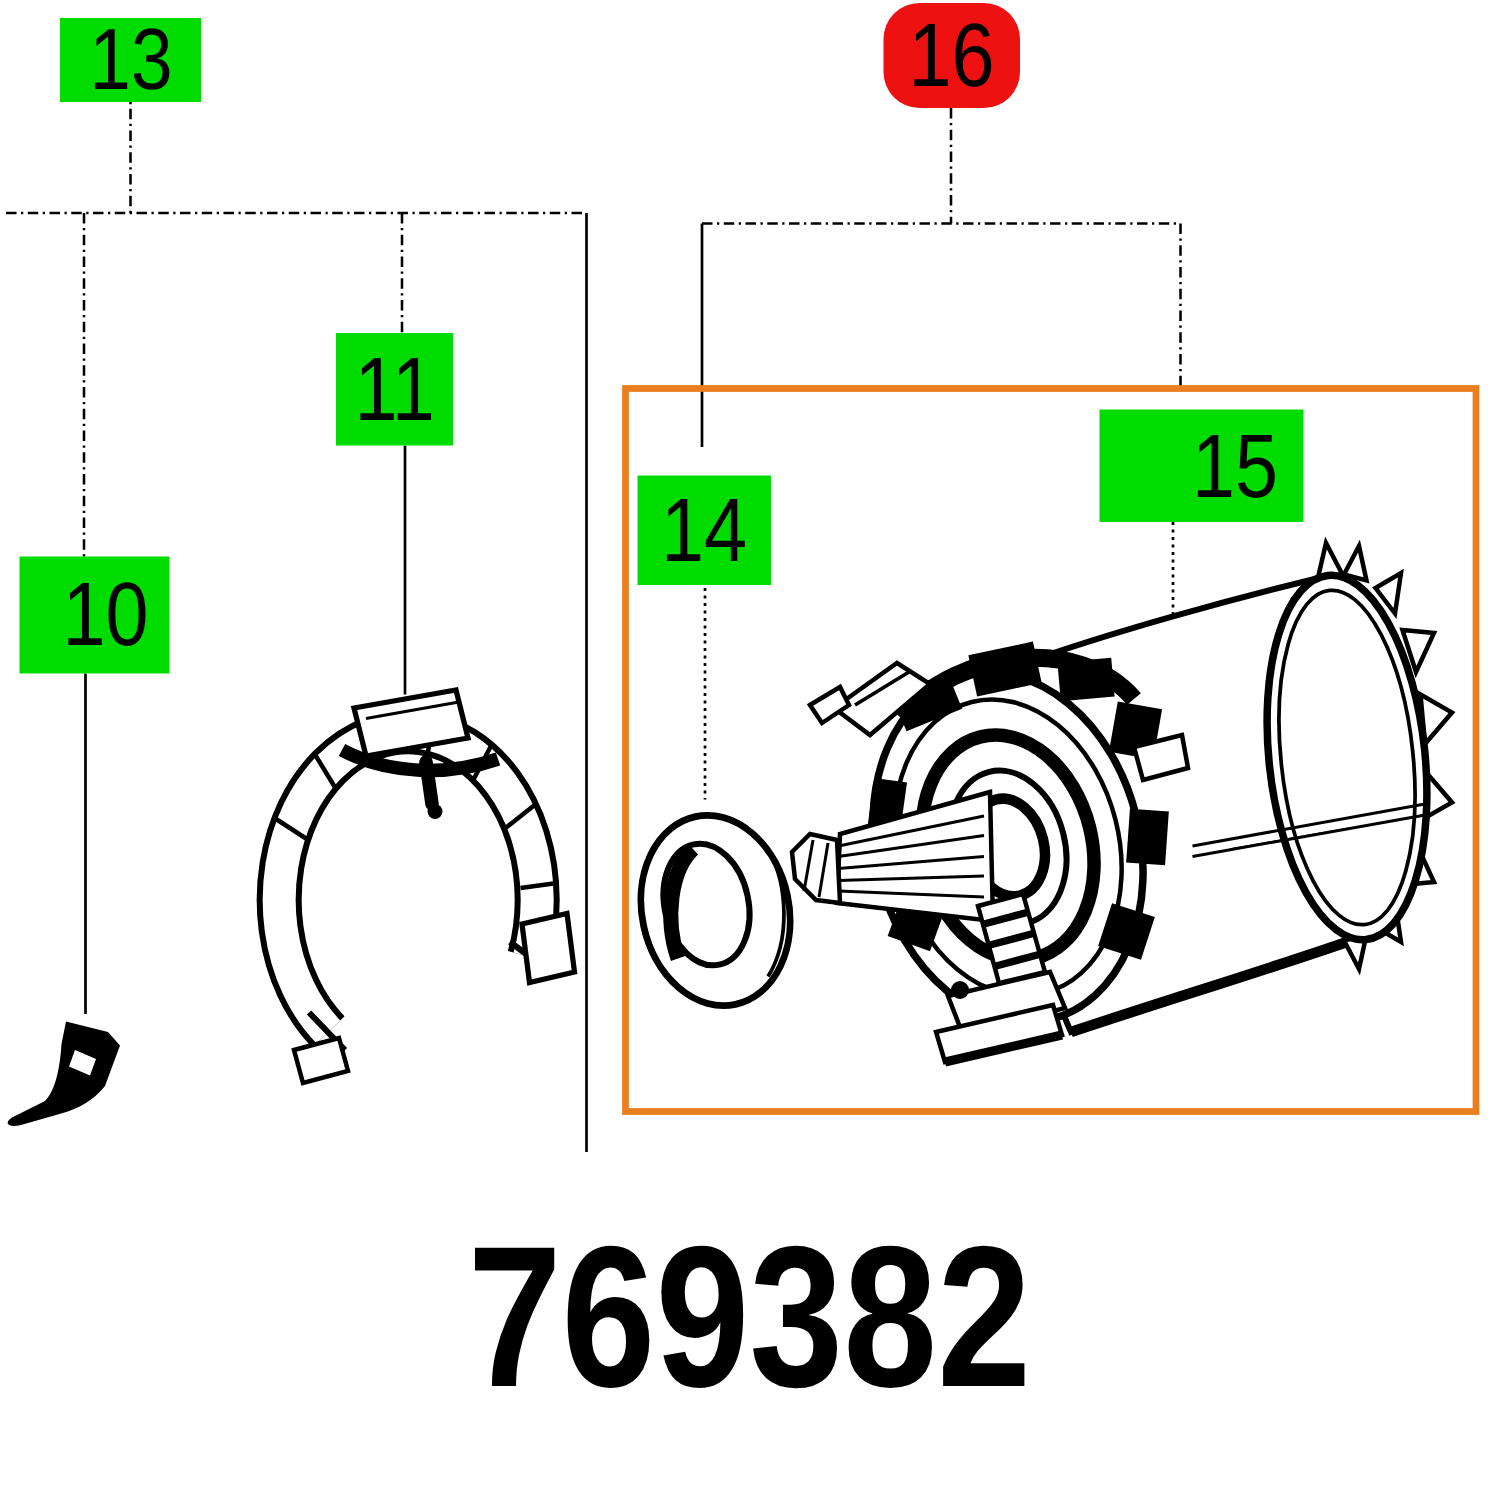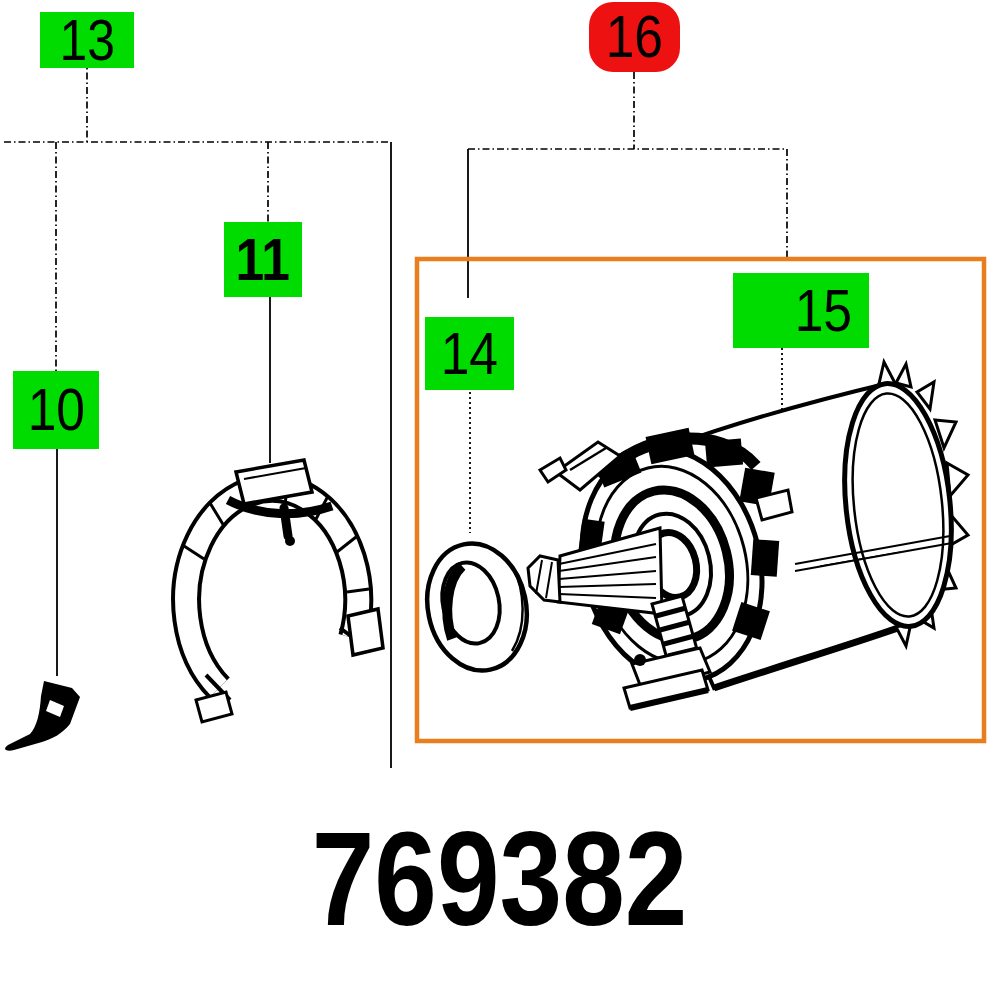--- a/index.html
+++ b/index.html
@@ -7,22 +7,22 @@
        font-family:"Liberation Sans",sans-serif;overflow:hidden;}
   .stage{position:absolute;inset:0;width:1000px;height:1000px;}
   svg.diagram{position:absolute;left:0;top:0;width:1000px;height:1000px;}
   .callout-box{position:absolute;display:flex;align-items:center;justify-content:center;
        color:#000;font-size:60px;line-height:1;z-index:5;}
   .callout-box .num{display:inline-block;transform:scaleX(0.86);}
   .green{background:var(--color-green,#00DC00);}
   .red{background:var(--color-red,#EE1111);border-radius:24px;}
   .box-13{left:40px;top:2px;width:94px;height:56px;font-size:58px;margin-top:10px;}
   .box-16{left:589px;top:2px;width:91px;height:70px;}
-  .box-11{left:224px;top:222px;width:78px;height:75px;font-weight:bold;}
-  .box-10{left:13px;top:371px;width:86px;height:78px;}
+  .box-11{left:224px;top:222px;width:78px;height:75px;}
+  .box-10{left:13px;top:371px;width:86px;height:78px;padding-left:14px;}
   .box-14{left:425px;top:317px;width:89px;height:73px;}
   .box-15{left:733px;top:273px;width:92px;height:75px;padding-left:44px;}
   .part-number{position:absolute;left:0;right:0;top:812px;text-align:center;
        font-size:134px;font-weight:bold;line-height:1;color:#000;z-index:4;}
   .part-number .num{display:inline-block;transform:scaleX(0.84);}
   .ln{stroke:#000;fill:none;}
   .dashdot{stroke-width:1.7;stroke-dasharray:7 3 1.5 3;}
   .solid{stroke-width:1.8;}
   .dotted{stroke-width:1.8;stroke-dasharray:2 3;}
   .frame{stroke:var(--color-orange,#E87E1E);stroke-width:4.5;fill:none;}

